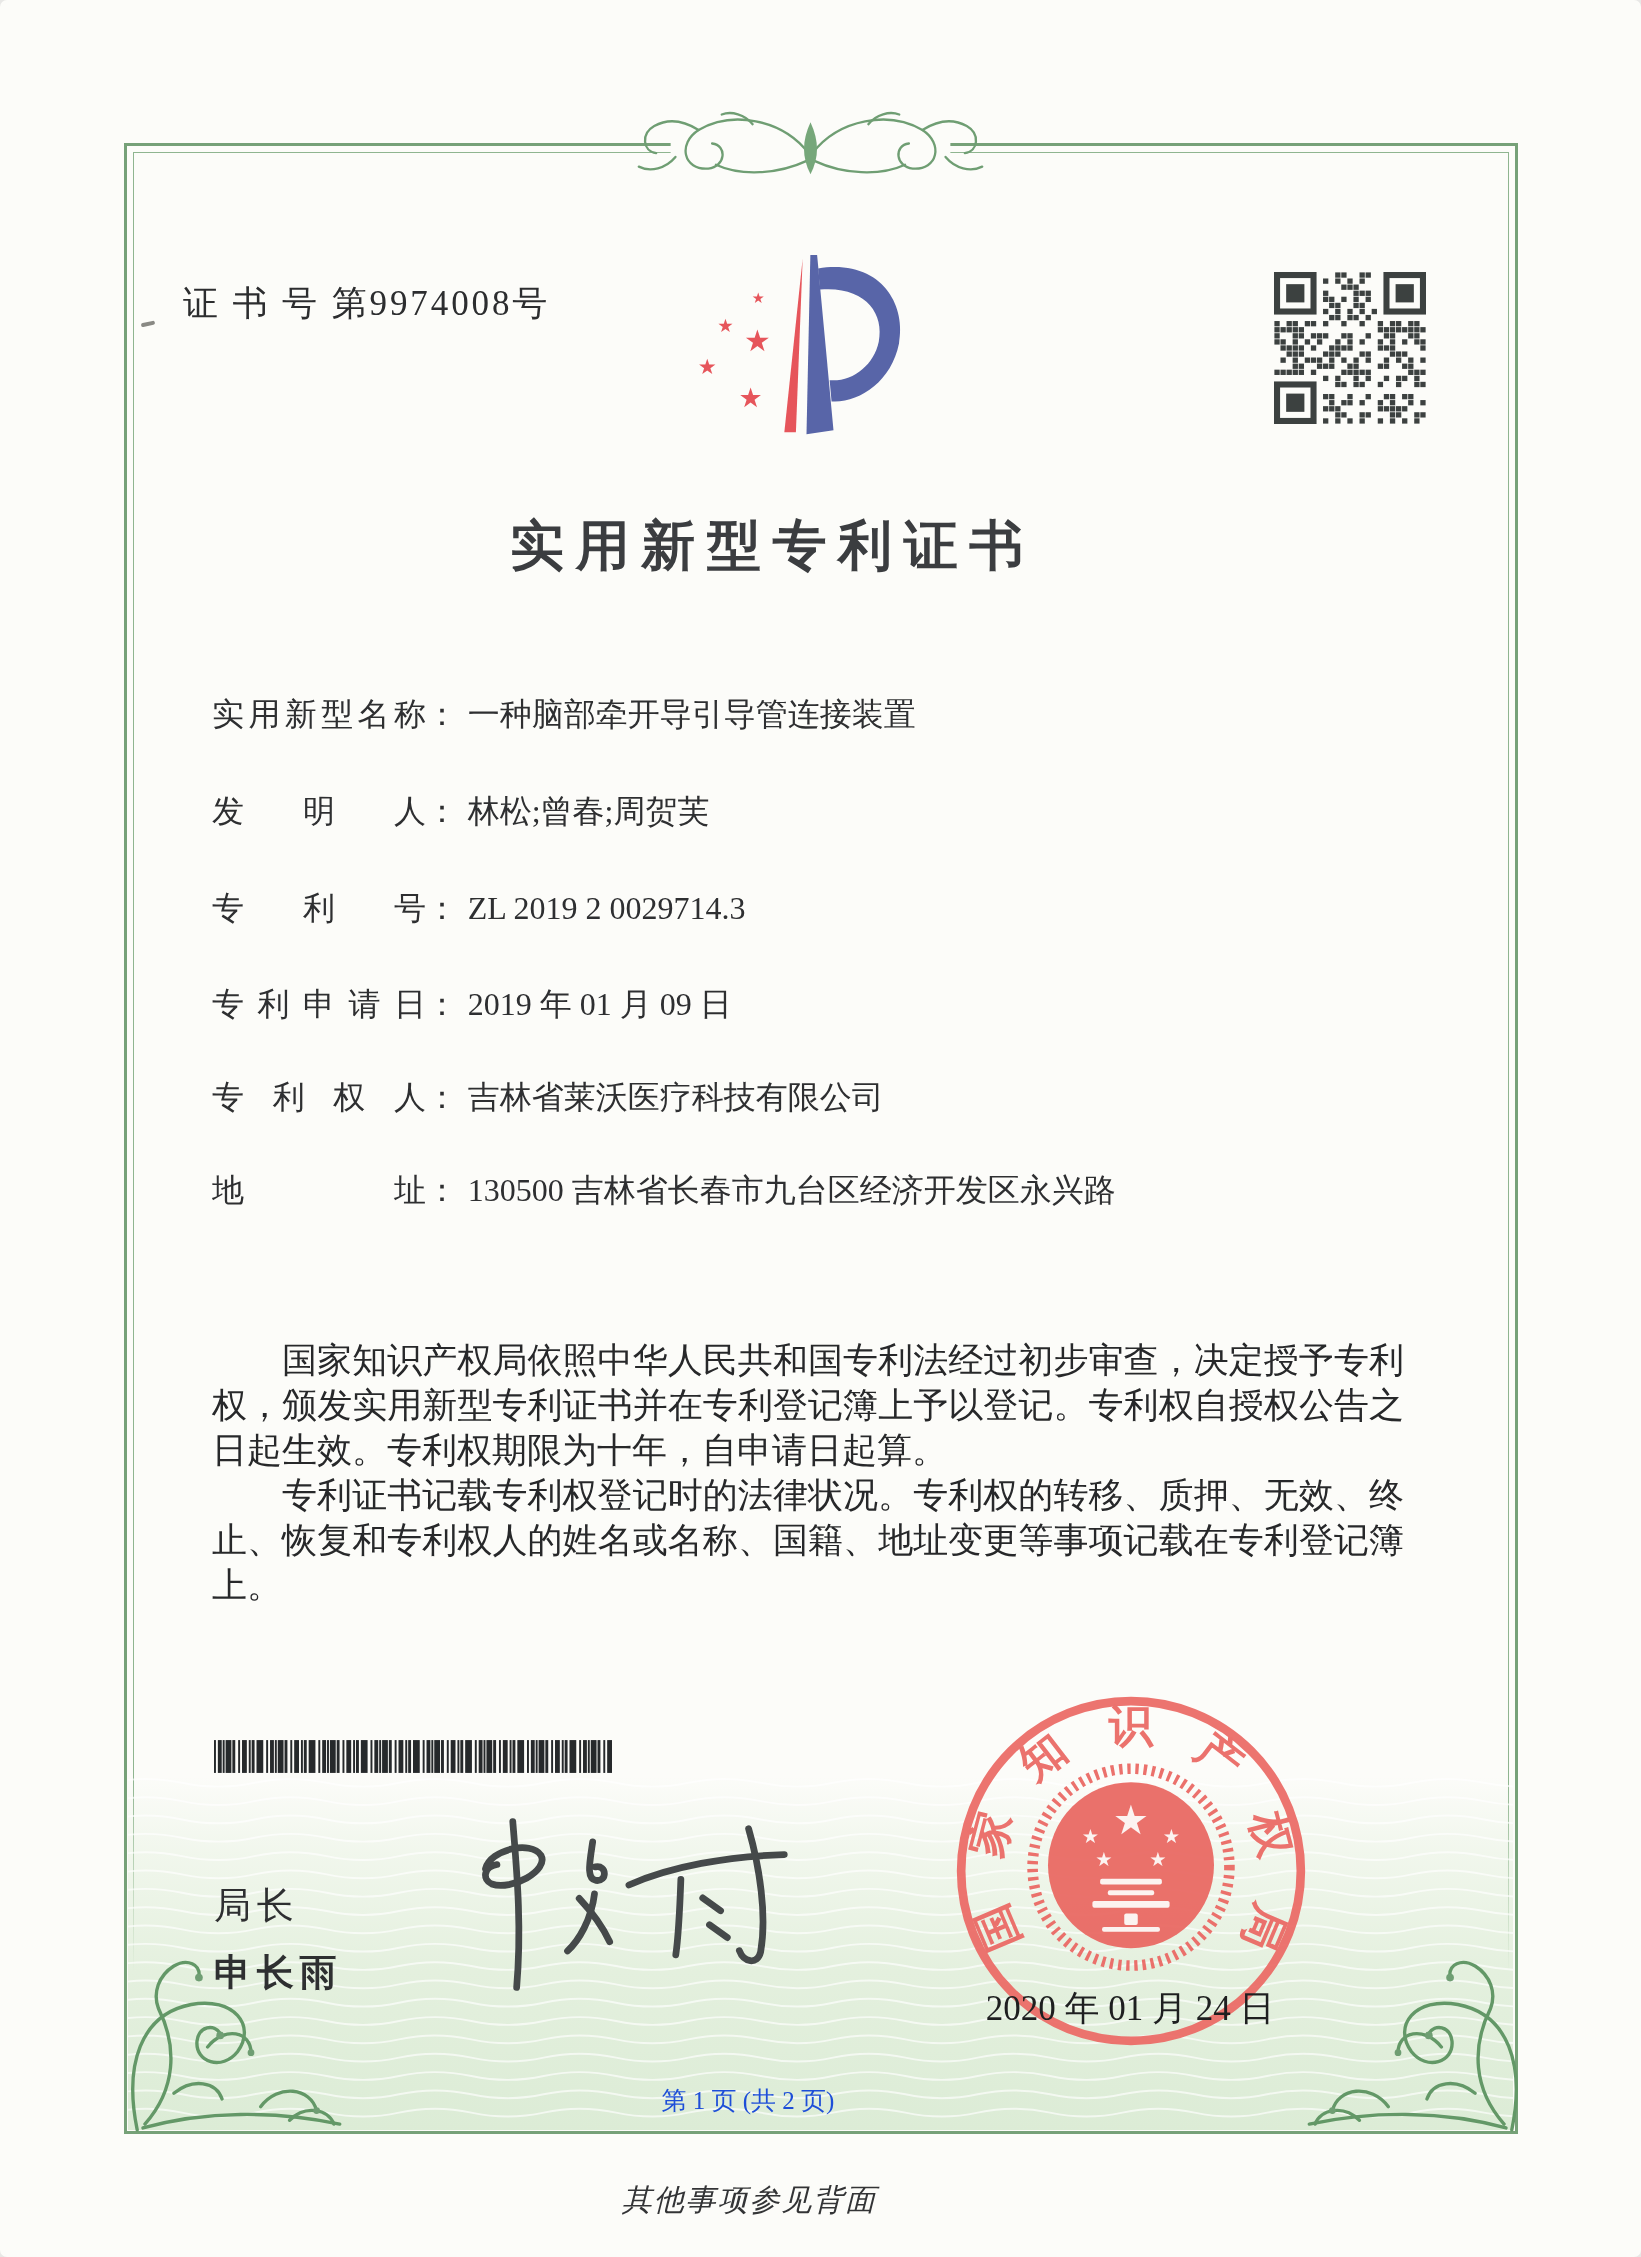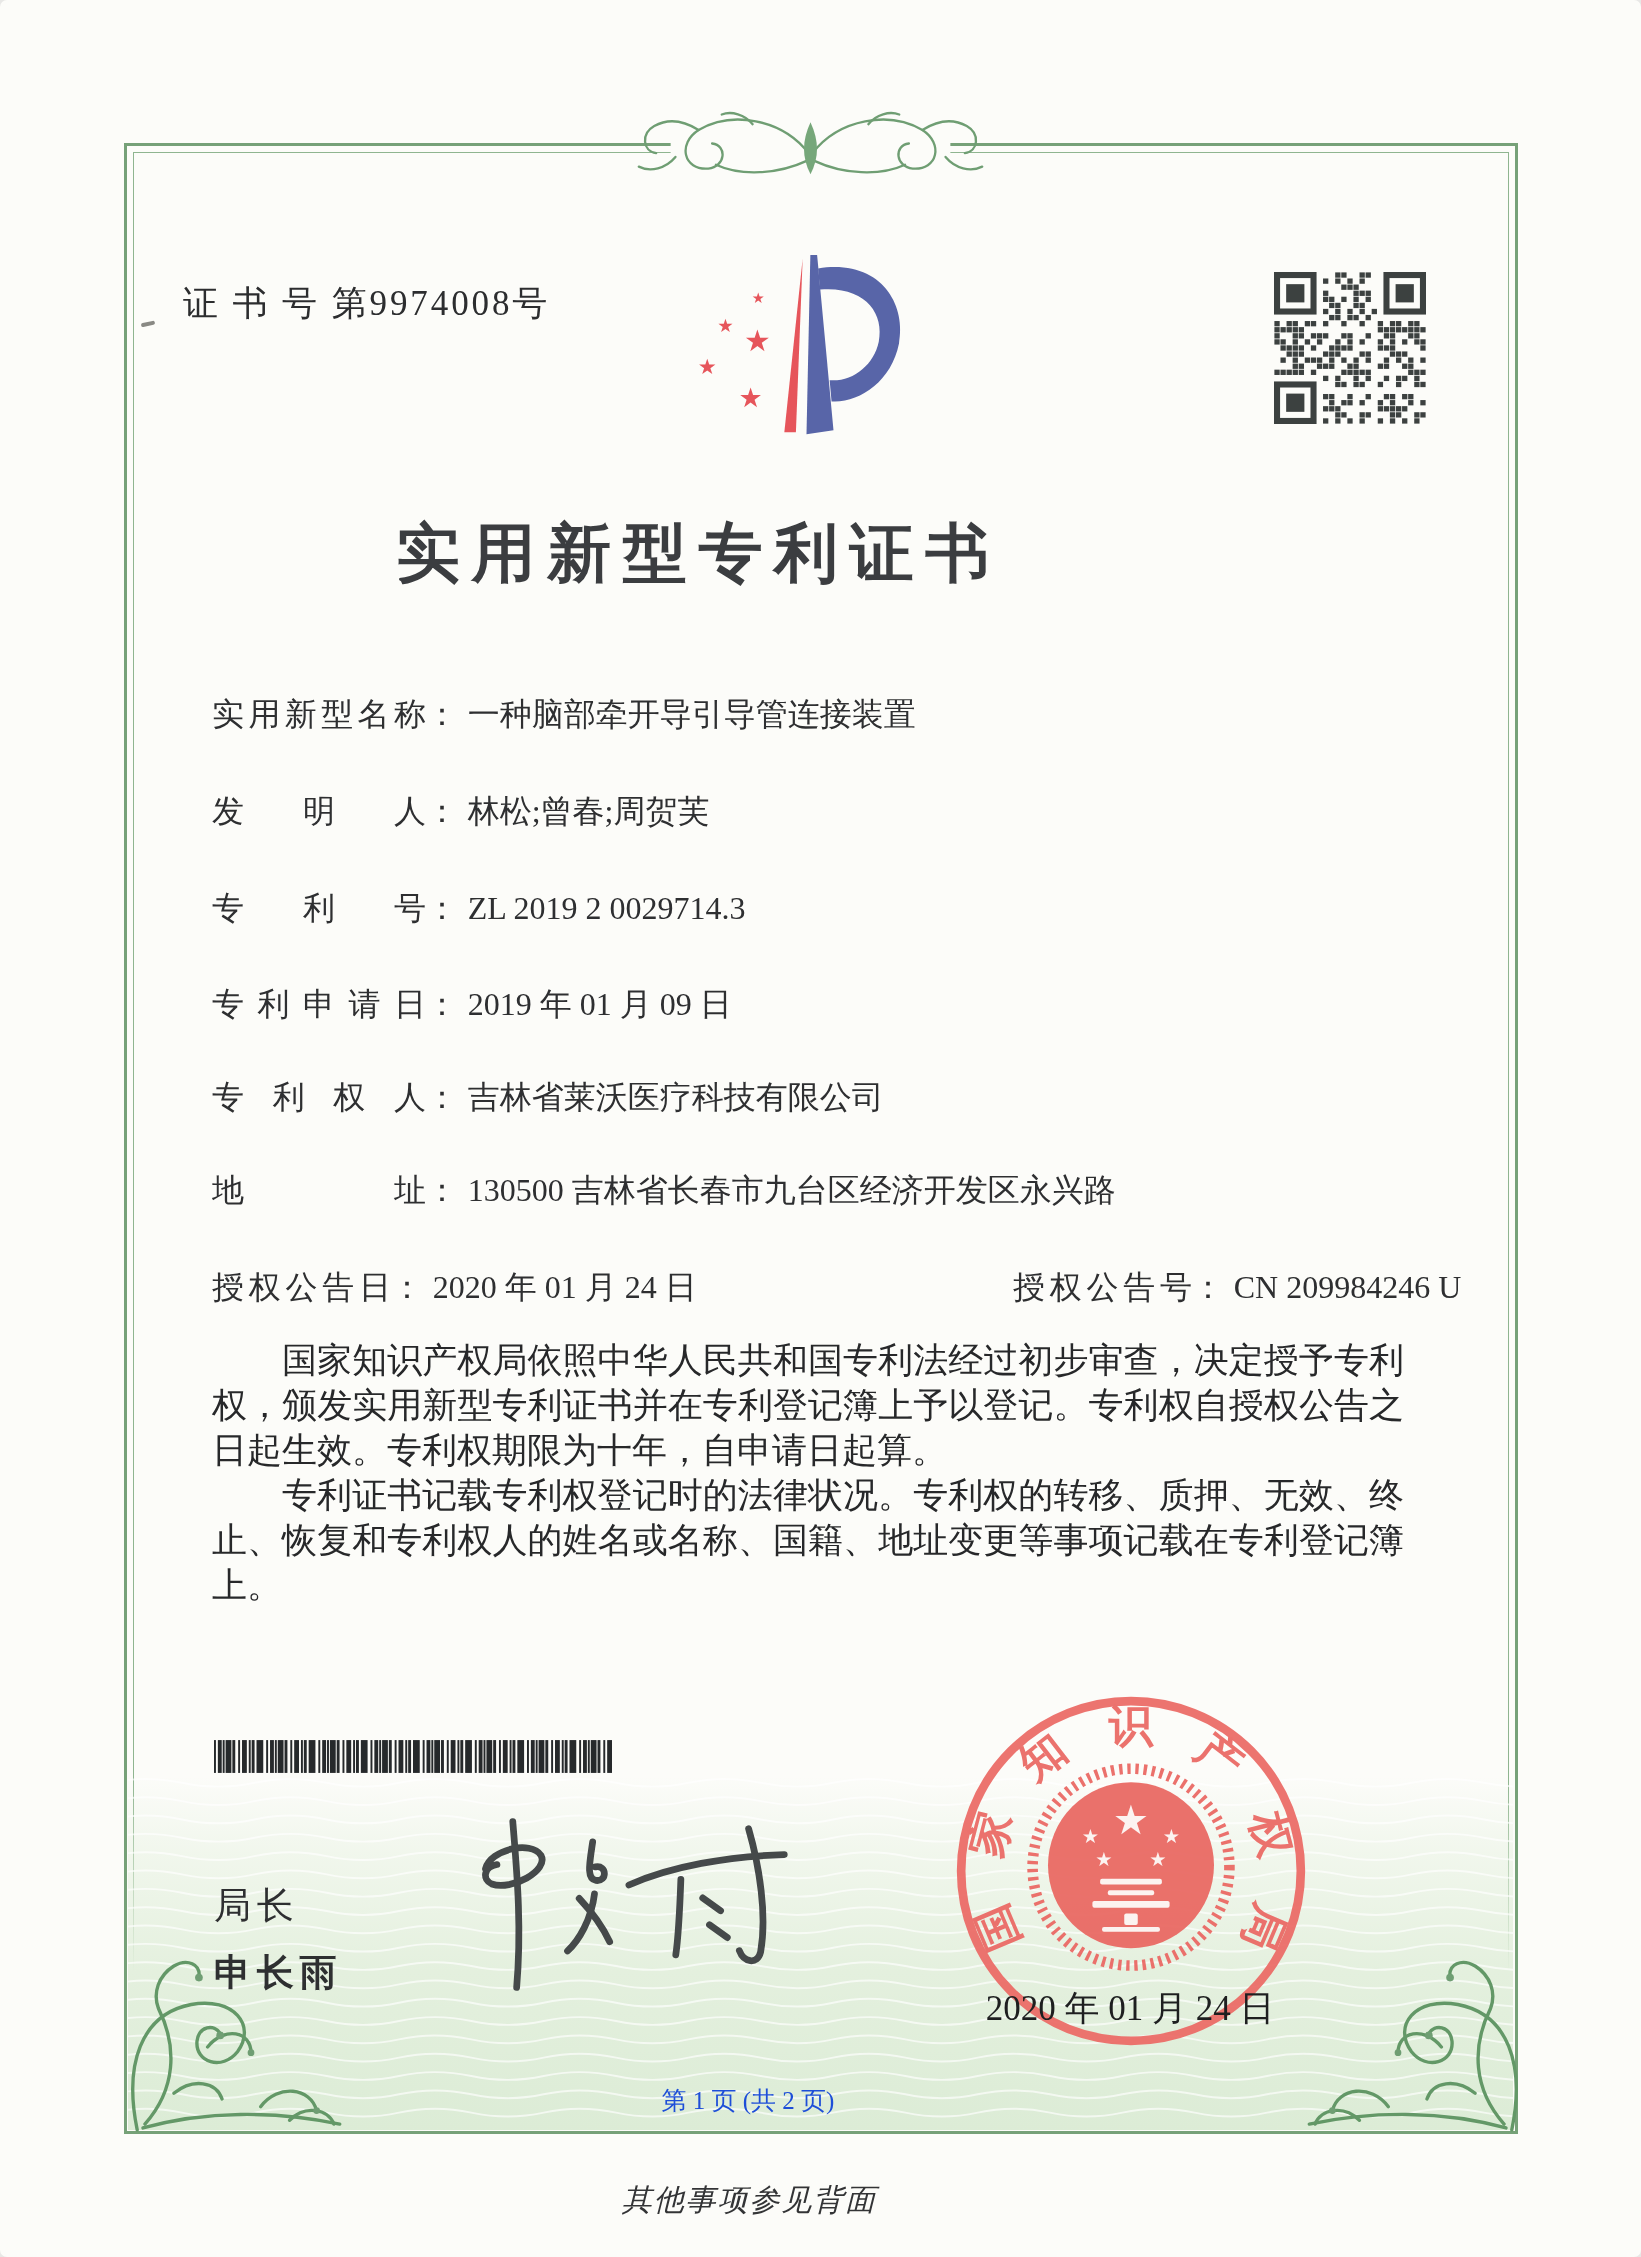--- a/index.html
+++ b/index.html
@@ -25,22 +25,22 @@
     background:linear-gradient(180deg, rgba(227,240,221,0) 0%,
       rgba(227,240,221,.45) 22%, #e4f0de 55%, #dcecd6 100%);
   }
   .green-band svg{position:absolute;left:0;top:0;}
   
   .cert-no{
     position:absolute; left:183px; top:280px; font-size:35px;
     letter-spacing:2.9px; color:#2c2d2f;
   }
   .title{
-    position:absolute; left:396px; top:510px; width:753px; text-align:left;
-    font-size:64px; font-weight:700; letter-spacing:11.6px; color:#3b3d40;
+    position:absolute; left:396px; top:510px; width:753px; text-align:center;
+    font-size:54px; font-weight:700; letter-spacing:11.6px; color:#3b3d40;
     white-space:nowrap;
   }
   .field-row{position:absolute; left:212px; font-size:32px; white-space:nowrap;}
   .f-label{display:inline-block; width:214px; text-align:justify; text-align-last:justify; vertical-align:bottom;}
   .f-value{margin-left:9.7px;}
   .grant-pub{position:absolute; left:801px; top:0;}
   .paragraphs{
     position:absolute; left:212px; top:1338px; width:1192px;
     font-size:35px; line-height:45px; text-align:justify; color:#27282a;
   }
@@ -405,26 +405,20 @@
   </div>
   <div class="field-row" style="top:983px">
     <span class="f-label">专利申请日</span><span>：</span><span class="f-value">2019 年 01 月 09 日</span>
   </div>
   <div class="field-row" style="top:1076px">
     <span class="f-label">专利权人</span><span>：</span><span class="f-value">吉林省莱沃医疗科技有限公司</span>
   </div>
   <div class="field-row" style="top:1169px">
     <span class="f-label">地址</span><span>：</span><span class="f-value">130500 吉林省长春市九台区经济开发区永兴路</span>
   </div>
-  <div class="field-row" style="top:1266px; width:1217px">
-    <span class="f-label" style="width:179px">授权公告日</span><span>：</span><span class="f-value">2020 年 01 月 24 日</span>
-    <span class="grant-pub">
-      <span class="f-label" style="width:179px">授权公告号</span><span>：</span><span class="f-value">CN 209984246 U</span>
-    </span>
-  </div>
 
   <div class="paragraphs">
     <p>国家知识产权局依照中华人民共和国专利法经过初步审查，决定授予专利权，颁发实用新型专利证书并在专利登记簿上予以登记。专利权自授权公告之日起生效。专利权期限为十年，自申请日起算。</p>
     <p>专利证书记载专利权登记时的法律状况。专利权的转移、质押、无效、终止、恢复和专利权人的姓名或名称、国籍、地址变更等事项记载在专利登记簿上。</p>
   </div>
 
   <svg class="barcode-svg" id="barcode" width="398" height="33" viewBox="0 0 412 34">
       <rect x="0" y="0" width="2" height="34" fill="#26292b"></rect>
       <rect x="4" y="0" width="4" height="34" fill="#26292b"></rect>
       <rect x="9" y="0" width="2" height="34" fill="#26292b"></rect>

